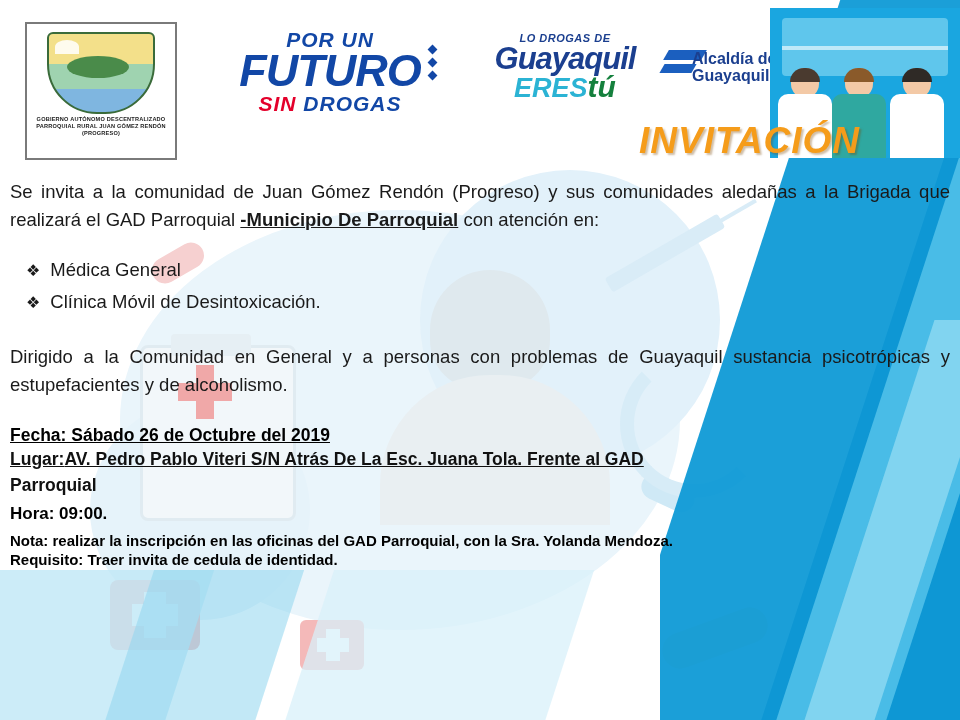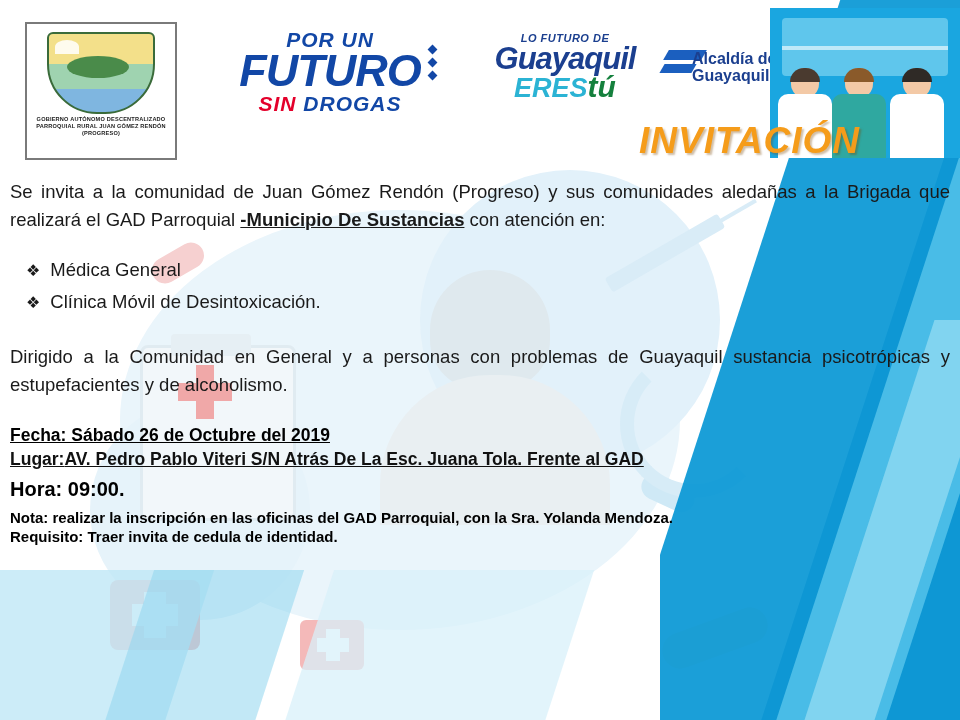--- a/index.html
+++ b/index.html
@@ -314,21 +314,21 @@
   .bullet .dia { color:#1a1a1a; margin-right:10px; font-size:16px; }
 
   .para2 { margin-top: 26px; }
 
   .details { margin-top: 26px; }
   .d-line { font-size:17.5px; color:#111; line-height:26px; }
   .d-line.bold { font-weight:bold; }
   .d-fecha { font-weight:bold; text-decoration: underline; font-size:17.5px; }
   .d-lugar-label { font-weight:bold; text-decoration: underline; }
   .d-lugar-text { font-weight:bold; text-decoration: underline; }
-  .d-hora { font-weight:bold; font-size:20px; margin-top:6px; }
+  .d-hora { font-weight:bold; font-size:17px; margin-top:6px; }
   .d-nota { font-size:15px; font-weight:bold; margin-top:8px; }
   .d-req  { font-size:15px; font-weight:bold; margin-top:2px; }
 </style>
 </head>
 <body>
 
 <div class="slide">
 
   <div class="bg-watermark">
     <div class="wm-circle wm-c1"></div>
@@ -373,21 +373,21 @@
       <div class="l2">FUTURO</div>
       <div class="l3"><span style="color:#e4002b">SIN </span><span>DROGAS</span></div>
       <div class="futuro-dots">
           <i></i>
           <i></i>
           <i></i>
         </div>
     </div>
 
     <div class="guayaquil">
-      <div class="g1">LO FUTURO DE</div>
+      <div class="g1">LO DROGAS DE</div>
       <div class="g2">Guayaquil</div>
       <div class="g3"><span>ERES</span><em>tú</em></div>
     </div>
 
     <div class="alcaldia">
       <div class="alc-bird"></div>
       <div class="alc-text">
         <div>Alcaldía de</div>
         <div>Guayaquil</div>
       </div>
@@ -410,31 +410,32 @@
           <div class="hair"></div>
           <div class="body"></div>
         </div>
     </div>
   </div>
 
   <div class="invit-title">INVITACIÓN</div>
 
   <div class="content">
 
-    <p class="para"><span>Se invita a la comunidad de Juan Gómez Rendón (Progreso) y sus comunidades aledañas a la Brigada que realizará el GAD Parroquial </span><span class="bold-underline">-Municipio De Sustancias</span><span> con atención en:</span></p>
+    <p class="para"><span>Se invita a la comunidad de Juan Gómez Rendón (Progreso) y sus comunidades aledañas a la Brigada que realizará el GAD Parroquial </span><span class="bold-underline">-Municipio De Parroquial</span><span> con atención en:</span></p>
 
     <div class="bullets">
       <div class="bullet"><span class="dia">❖</span><span>Médica General</span></div>
       <div class="bullet"><span class="dia">❖</span><span>Clínica Móvil de Desintoxicación.</span></div>
     </div>
 
     <p class="para para2">Dirigido a la Comunidad en General y a personas con problemas de Guayaquil sustancia psicotrópicas y estupefacientes y de alcoholismo.</p>
 
     <div class="details">
       <div class="d-fecha">Fecha: Sábado 26 de Octubre del 2019</div>
       <div class="d-line"><span class="d-lugar-label">Lugar:</span><span class="d-lugar-text">AV. Pedro Pablo Viteri S/N Atrás De La Esc. Juana Tola. Frente al GAD</span></div>
+      <div class="d-line bold">Parroquial</div>
       <div class="d-hora">Hora:  09:00.</div>
       <div class="d-nota">Nota: realizar la inscripción en las oficinas del GAD Parroquial,  con la Sra. Yolanda Mendoza.</div>
       <div class="d-req">Requisito:  Traer invita de cedula de identidad.</div>
     </div>
   </div>
 
 </div>
 
 </body></html>

